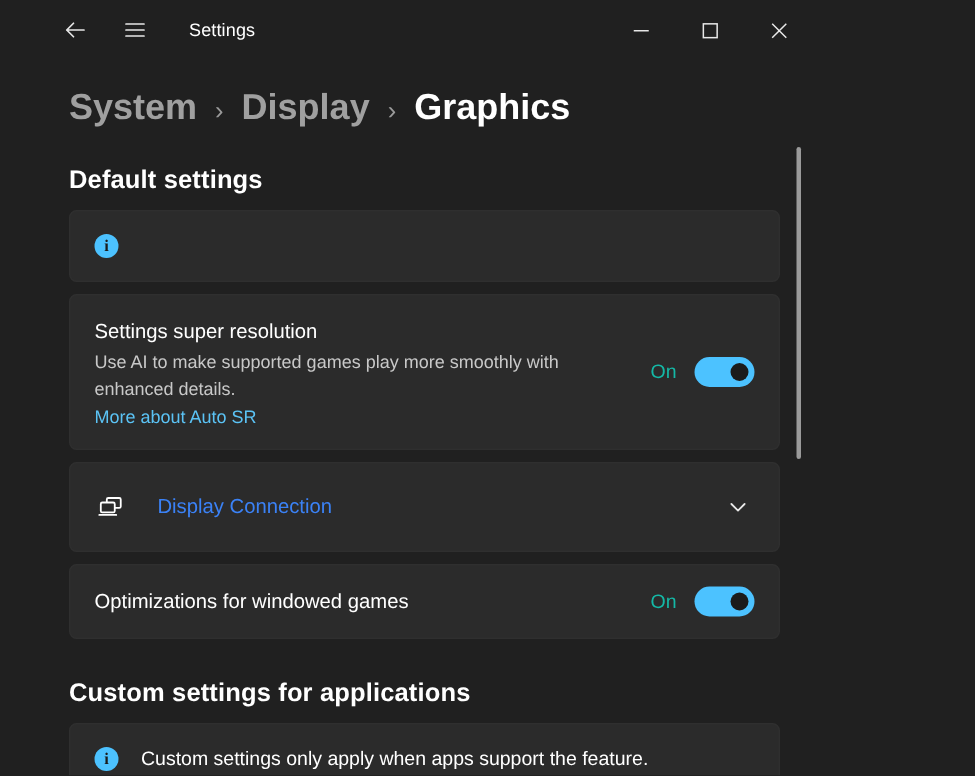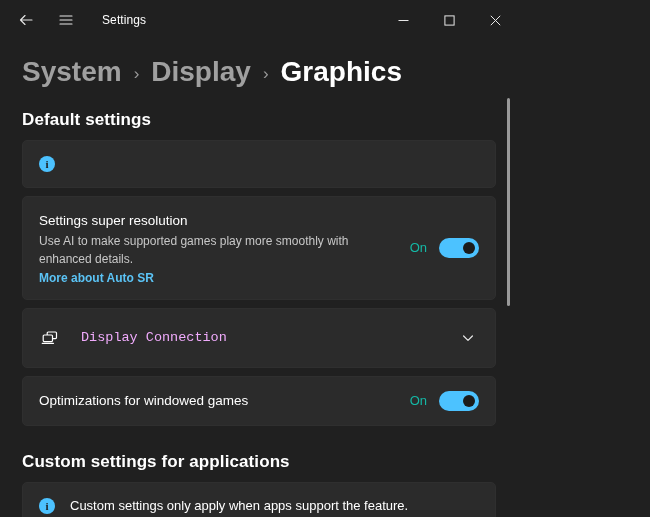--- a/index.html
+++ b/index.html
@@ -16,20 +16,21 @@
     color: #ffffff;
     -webkit-font-smoothing: antialiased;
   }
 
   .window {
     position: relative;
     width: 518px;
     height: 517px;
     background: #202020;
     overflow: hidden;
+    margin-left: 24px;
   }
 
   
   .titlebar {
     height: 40px;
     display: flex;
     align-items: center;
     background: #202020;
     position: relative;
     z-index: 5;
@@ -83,21 +84,21 @@
   }
 
   .breadcrumb {
     display: flex;
     align-items: center;
     padding: 8px 0 0 22px;
     height: 56px;
     gap: 0px;
   }
   .crumb {
-    font-size: 28px;
+    font-size: 24px;
     font-weight: 600;
     color: #a0a0a0;
     cursor: pointer;
     line-height: 1.1;
     white-space: nowrap;
   }
   .crumb.current {
     color: #ffffff;
     cursor: default;
   }
@@ -170,21 +171,21 @@
     line-height: 1.45;
   }
   .setting-desc {
     font-size: 12px;
     color: #c8c8c8;
     line-height: 1.55;
     margin-top: 1px;
   }
   .link {
     color: #5bc3f5;
-    font-weight: 700;
+    font-weight: 400;
     font-size: 12px;
     cursor: pointer;
     text-decoration: none;
   }
   .link-block { display: block; margin-top: 2px; }
 
   .setting-right {
     display: flex;
     align-items: center;
     gap: 12px;
@@ -224,24 +225,23 @@
     width: 22px;
     height: 22px;
     flex: none;
     display: flex;
     align-items: center;
     justify-content: center;
     color: #ffffff;
   }
   .expander-label {
     font-size: 13.5px;
-    color: #f0abfc;
+    color: #3b82f6;
     margin-left: 20px;
     flex: 1 1 auto;
-    font-family: Liberation Mono, monospace;
   }
   .chevron {
     width: 22px;
     height: 22px;
     display: flex;
     align-items: center;
     justify-content: center;
     color: #e8e8e8;
     flex: none;
   }

